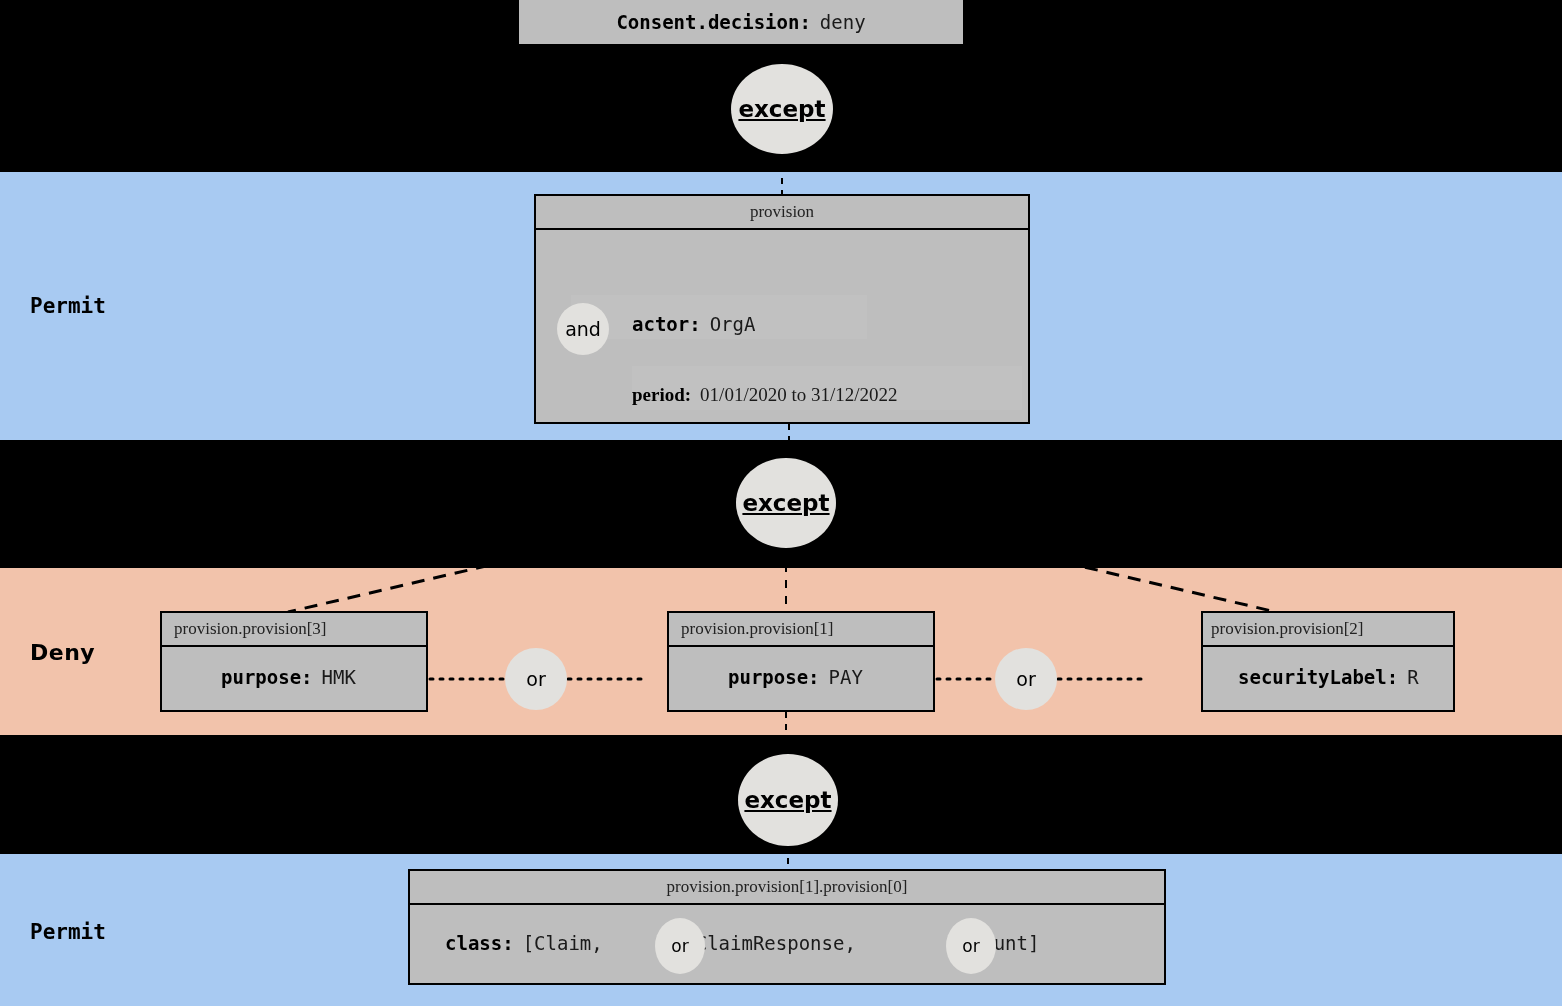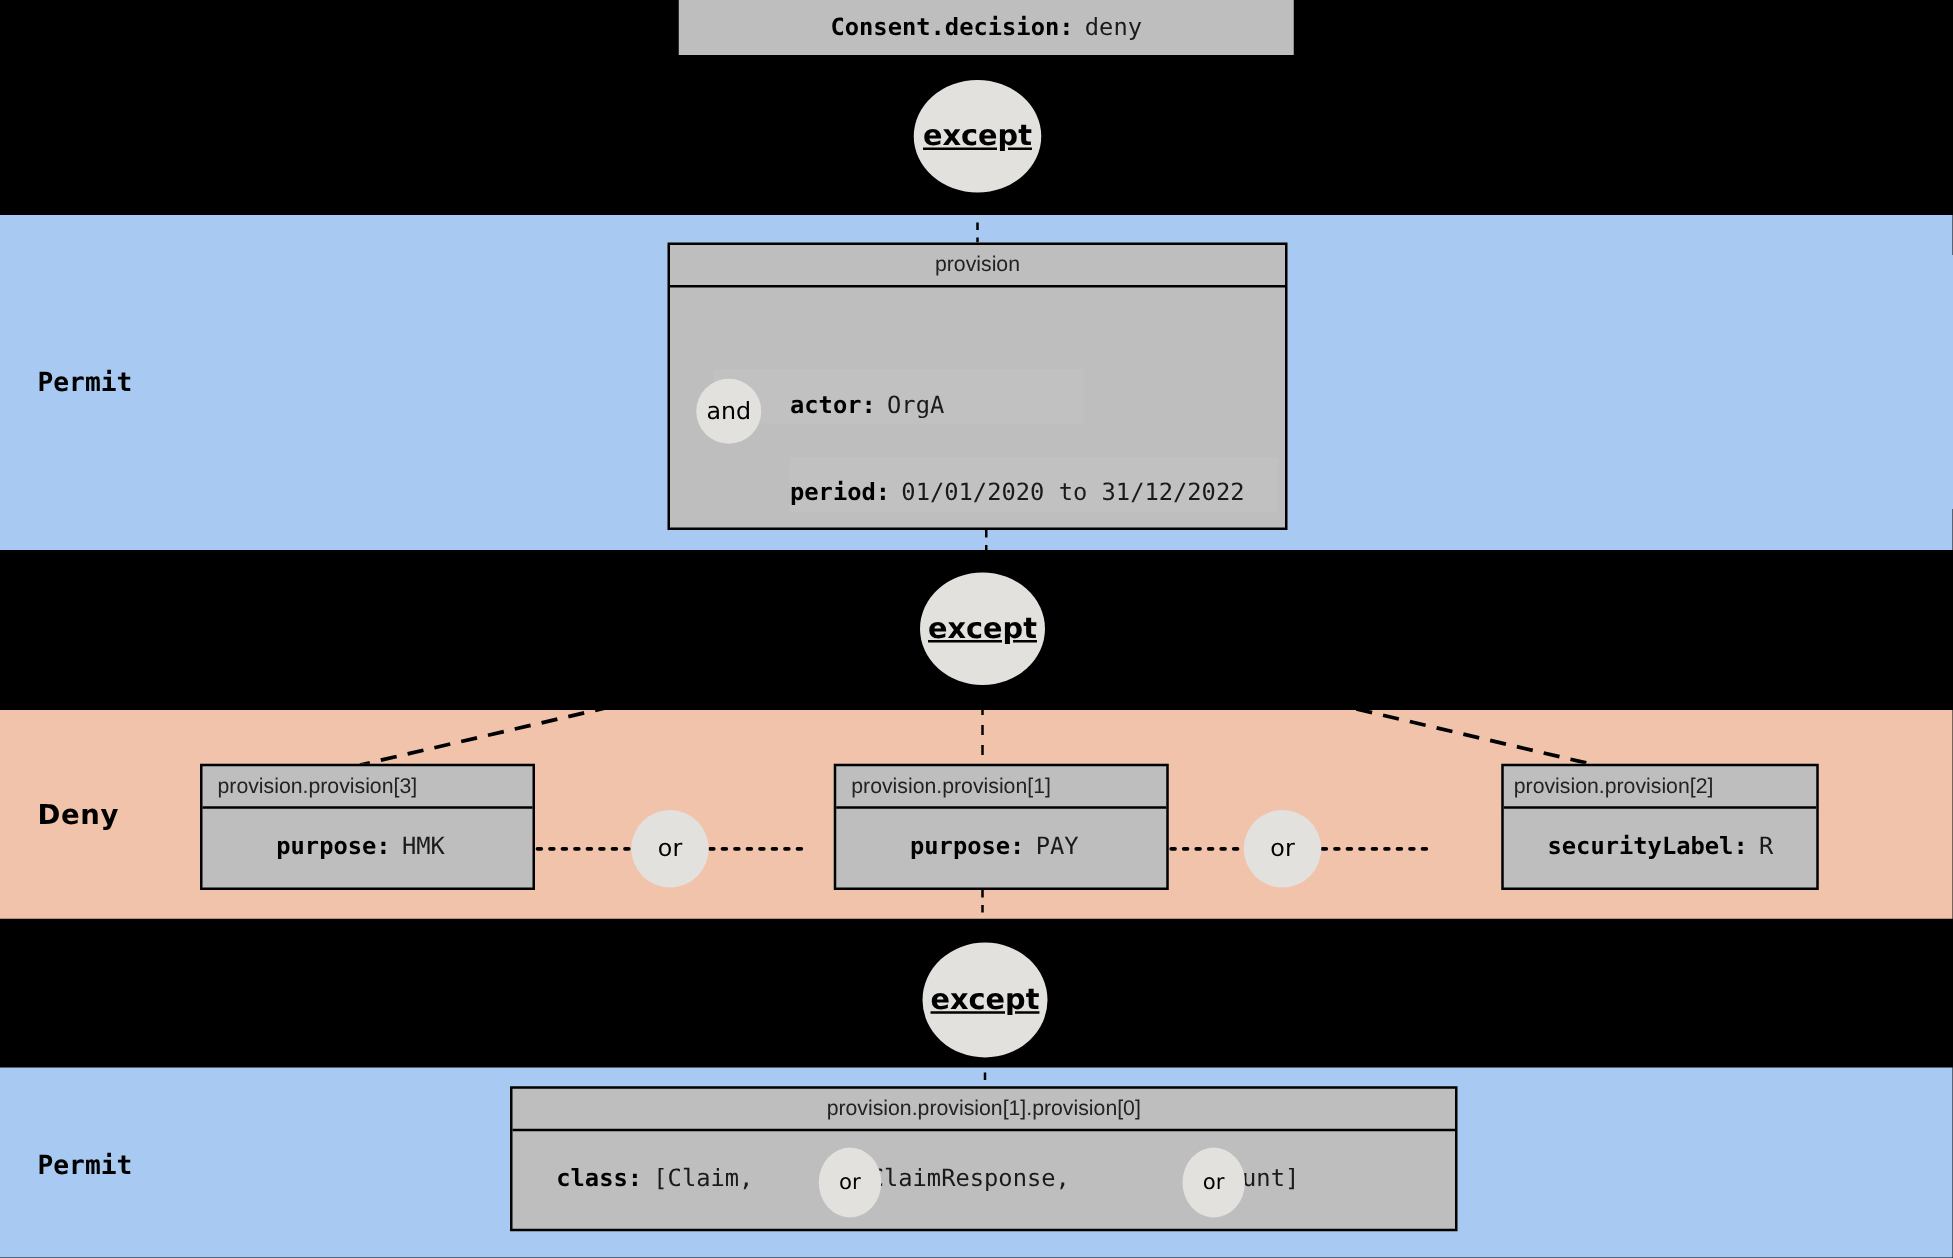--- a/index.html
+++ b/index.html
@@ -34,21 +34,21 @@
 
   
   .node{
     position:absolute;
     background:#bebebe;
     box-sizing:border-box;
   }
   .node.bordered{border:2px solid #000;}
 
   .node-header{
-    font-family:Liberation Sans, sans-serif;
+    font-family:Liberation Serif, serif;
     font-size:17px;
     color:#222;
     text-align:center;
     line-height:1;
     padding:7px 4px 8px;
     border-bottom:2px solid #000;
     white-space:nowrap;
     overflow:hidden;
   }
   .node-body{position:relative;}
@@ -129,37 +129,37 @@
 
     <path d="M 592,308 Q 606,292 628,288" stroke="#000" stroke-width="3" fill="none" stroke-dasharray="2,7" stroke-linecap="round"></path>
     <path d="M 592,352 Q 606,366 628,372" stroke="#000" stroke-width="3" fill="none" stroke-dasharray="2,7" stroke-linecap="round"></path>
 
     <line x1="622" y1="943" x2="652" y2="943" stroke="#000" stroke-width="3" stroke-dasharray="2,6" stroke-linecap="round"></line>
     <line x1="697" y1="943" x2="722" y2="943" stroke="#000" stroke-width="3" stroke-dasharray="2,6" stroke-linecap="round"></line>
     <line x1="915" y1="943" x2="944" y2="943" stroke="#000" stroke-width="3" stroke-dasharray="2,6" stroke-linecap="round"></line>
     <line x1="988" y1="943" x2="1016" y2="943" stroke="#000" stroke-width="3" stroke-dasharray="2,6" stroke-linecap="round"></line>
   </svg>
 
-  <div class="titlebar" style="left:543px;top:0px;width:492px;height:44px;">
+  <div class="titlebar" style="left:519px;top:0px;width:444px;height:44px;">
     <span class="kv"><span class="k">Consent.decision:</span><span class="v" style="margin-left:9px;">deny</span></span>
   </div>
 
   <div class="bubble except" style="left:731px;top:64px;width:102px;height:90px;">
     <span>except</span>
   </div>
 
   <div class="node bordered" style="left:534px;top:194px;width:496px;height:230px;">
     <div class="node-header">provision</div>
     <div class="node-body" style="height:194px;">
       <div class="rowhl" style="left:35px;top:65px;width:296px;height:44px;"></div>
       <div class="rowhl" style="left:96px;top:136px;width:390px;height:44px;"></div>
       <div class="kv" style="position:absolute;left:96px;top:85px;">
         <span class="k">actor:</span><span class="v" style="margin-left:9px;">OrgA</span>
       </div>
-      <div class="kv" style="position:absolute;left:96px;top:155px;">
+      <div class="kv" style="position:absolute;left:96px;top:155px;font-family:Liberation Serif, serif;">
         <span class="k">period:</span><span class="v" style="margin-left:9px;">01/01/2020 to 31/12/2022</span>
       </div>
     </div>
   </div>
 
   <div class="bubble op" style="left:557px;top:303px;width:52px;height:52px;">
     <span>and</span>
   </div>
 
   <div class="bubble except" style="left:736px;top:458px;width:100px;height:90px;">

